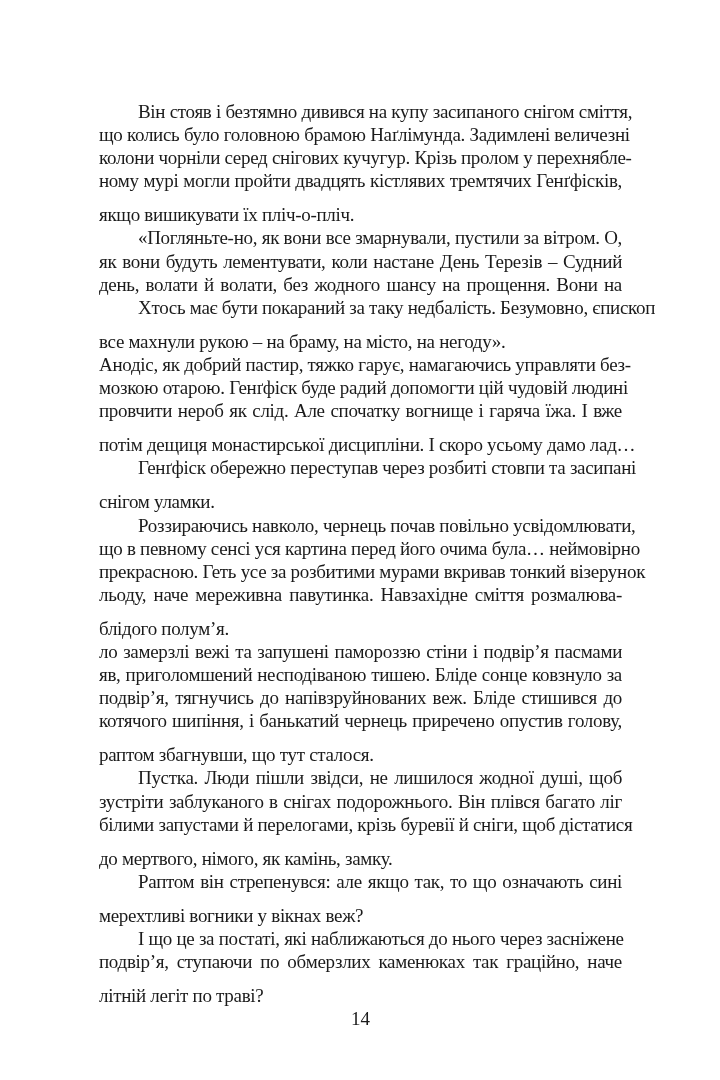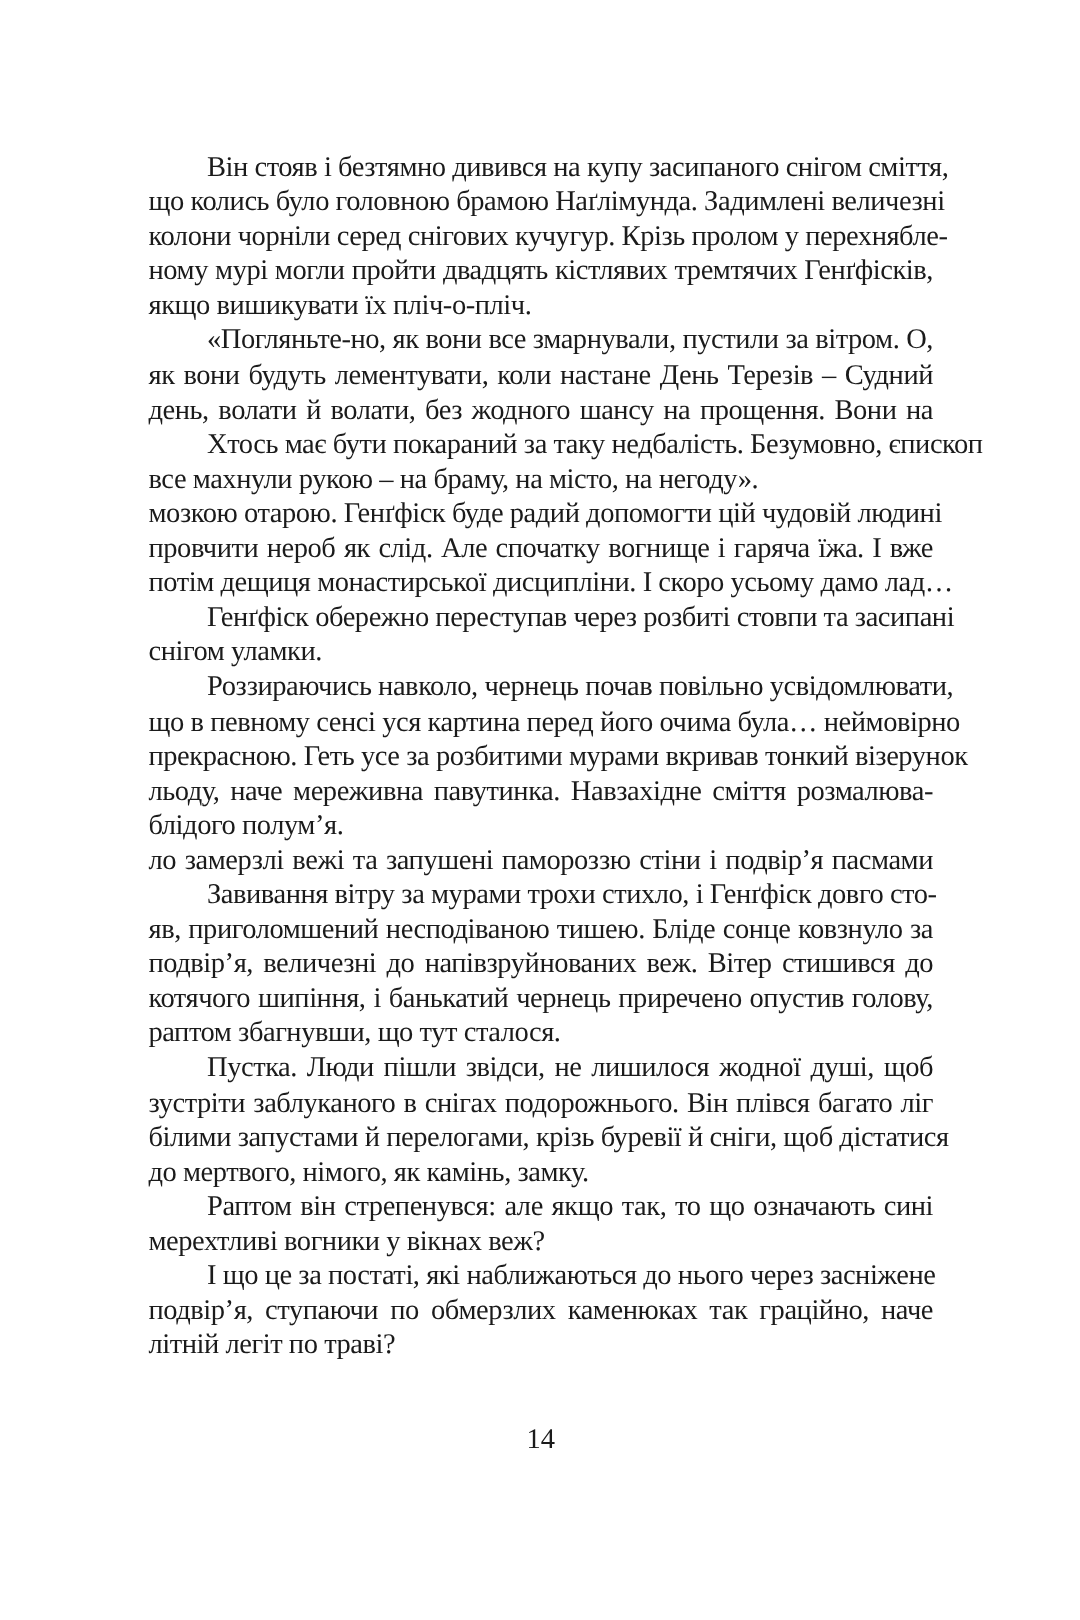--- a/index.html
+++ b/index.html
@@ -30,23 +30,23 @@
     letter-spacing: -0.3px;
     white-space: nowrap;
     text-align: justify;
     text-align-last: justify;
   }
   .line.first {
     text-indent: 39px;
   }
   .line.last {
     text-align-last: left;
+    margin-top: 11px;
   }
   .page-number {
-    margin-top: 40px;
     width: 523px;
     text-align: center;
     font-size: 19px;
     line-height: 23px;
   }
 </style>
 </head>
 <body>
 
 <div class="book-page">
@@ -54,34 +54,34 @@
       <div class="line first">Він стояв і безтямно дивився на купу засипаного снігом сміття,</div>
       <div class="line">що колись було головною брамою Наґлімунда. Задимлені величезні</div>
       <div class="line">колони чорніли серед снігових кучугур. Крізь пролом у перехнябле-</div>
       <div class="line">ному мурі могли пройти двадцять кістлявих тремтячих Генґфісків,</div>
       <div class="line last">якщо вишикувати їх пліч-о-пліч.</div>
       <div class="line first">«Погляньте-но, як вони все змарнували, пустили за вітром. О,</div>
       <div class="line">як вони будуть лементувати, коли настане День Терезів – Судний</div>
       <div class="line">день, волати й волати, без жодного шансу на прощення. Вони на</div>
       <div class="line first">Хтось має бути покараний за таку недбалість. Безумовно, єпископ</div>
       <div class="line last">все махнули рукою – на браму, на місто, на негоду».</div>
+      <div class="line">Анодіс, як добрий пастир, тяжко гарує, намагаючись управляти без-</div>
       <div class="line">мозкою отарою. Генґфіск буде радий допомогти цій чудовій людині</div>
       <div class="line">провчити нероб як слід. Але спочатку вогнище і гаряча їжа. І вже</div>
       <div class="line last">потім дещиця монастирської дисципліни. І скоро усьому дамо лад…</div>
       <div class="line first">Генґфіск обережно переступав через розбиті стовпи та засипані</div>
       <div class="line last">снігом уламки.</div>
       <div class="line first">Роззираючись навколо, чернець почав повільно усвідомлювати,</div>
       <div class="line">що в певному сенсі уся картина перед його очима була… неймовірно</div>
       <div class="line">прекрасною. Геть усе за розбитими мурами вкривав тонкий візерунок</div>
       <div class="line">льоду, наче мереживна павутинка. Навзахідне сміття розмалюва-</div>
       <div class="line last">блідого полум’я.</div>
       <div class="line">ло замерзлі вежі та запушені памороззю стіни і подвір’я пасмами</div>
-      <div class="line first">Завивання вітру за мурами трохи стихло, і Генґфіск довго сто-</div>
       <div class="line">яв, приголомшений несподіваною тишею. Бліде сонце ковзнуло за</div>
-      <div class="line">подвір’я, величезні до напівзруйнованих веж. Вітер стишився до</div>
+      <div class="line">подвір’я, тягнучись до напівзруйнованих веж. Бліде стишився до</div>
       <div class="line">котячого шипіння, і банькатий чернець приречено опустив голову,</div>
       <div class="line last">раптом збагнувши, що тут сталося.</div>
       <div class="line first">Пустка. Люди пішли звідси, не лишилося жодної душі, щоб</div>
       <div class="line">зустріти заблуканого в снігах подорожнього. Він плівся багато ліг</div>
       <div class="line">білими запустами й перелогами, крізь буревії й сніги, щоб дістатися</div>
       <div class="line last">до мертвого, німого, як камінь, замку.</div>
       <div class="line first">Раптом він стрепенувся: але якщо так, то що означають сині</div>
       <div class="line last">мерехтливі вогники у вікнах веж?</div>
       <div class="line first">І що це за постаті, які наближаються до нього через засніжене</div>
       <div class="line">подвір’я, ступаючи по обмерзлих каменюках так граційно, наче</div>

